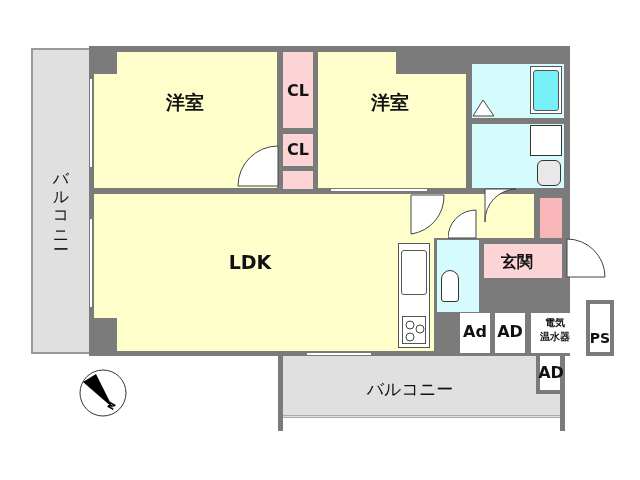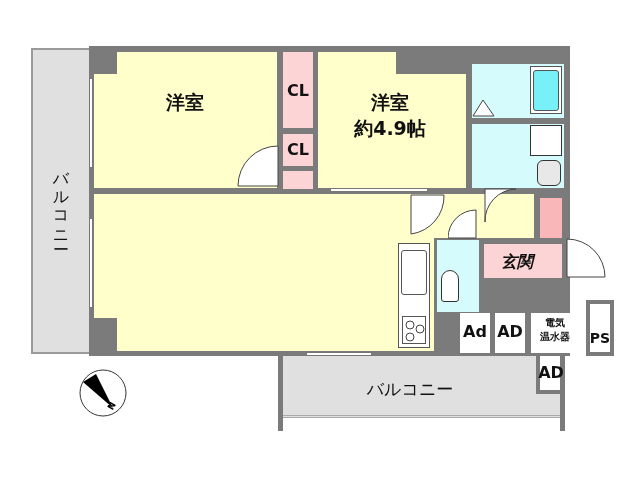--- a/index.html
+++ b/index.html
@@ -42,41 +42,41 @@
   <div class="abs pink" style="left:283px;top:52px;width:30px;height:76px;"></div>
   <div class="abs label med" style="left:283px;top:80px;width:30px;">CL</div>
   <div class="abs pink" style="left:283px;top:134px;width:30px;height:32px;"></div>
   <div class="abs label med" style="left:283px;top:139px;width:30px;">CL</div>
   <div class="abs pink" style="left:283px;top:171px;width:30px;height:18px;"></div>
 
   <div class="abs yellow" style="left:318px;top:52px;width:148px;height:136px;"></div>
   <div class="abs wall" style="left:396px;top:46px;width:72px;height:28px;"></div>
   <div class="abs label big" style="left:335px;top:90px;width:110px;">
     <div>洋室</div>
-    <div>約4.9帖</div>
   </div>
 
   <div class="abs yellow" style="left:94px;top:194px;width:290px;height:157px;"></div>
   <div class="abs yellow" style="left:384px;top:194px;width:150px;height:44px;"></div>
   <div class="abs yellow" style="left:384px;top:238px;width:50px;height:113px;"></div>
   <div class="abs wall" style="left:89px;top:318px;width:28px;height:38px;"></div>
   <div class="abs label big" style="left:190px;top:250px;width:120px;">
+    <div>LDK</div>
   </div>
 
   <div class="abs cyan" style="left:472px;top:64px;width:92px;height:54px;"></div>
   <div class="abs white" style="left:530px;top:66px;width:32px;height:48px;border:1px solid #555;"></div>
   <div class="abs" style="left:533px;top:70px;width:26px;height:41px;background:#77f1f7;border:1px solid #555;border-radius:3px;"></div>
 
   <div class="abs cyan" style="left:472px;top:124px;width:92px;height:64px;"></div>
   <div class="abs white" style="left:530px;top:125px;width:32px;height:31px;border:1px solid #333;"></div>
   <div class="abs" style="left:537px;top:160px;width:24px;height:26px;background:#e8e8e8;border:1px solid #333;border-radius:6px;"></div>
 
   <div class="abs pinkdk" style="left:540px;top:198px;width:22px;height:40px;"></div>
   <div class="abs pink" style="left:484px;top:244px;width:78px;height:34px;"></div>
-  <div class="abs label med" style="left:490px;top:251px;width:54px;font-style:italic;">玄関</div>
+  <div class="abs label med" style="left:490px;top:251px;width:54px;">玄関</div>
 
   <div class="abs cyan" style="left:437px;top:240px;width:42px;height:72px;"></div>
   <div class="abs white" style="left:441px;top:270px;width:18px;height:32px;border:1px solid #333;border-radius:9px 9px 3px 3px;"></div>
 
   <div class="abs white" style="left:398px;top:243px;width:32px;height:105px;border:1px solid #555;"></div>
   <div class="abs white" style="left:401px;top:250px;width:26px;height:45px;border:1px solid #555;border-radius:3px;"></div>
   <div class="abs" style="left:402px;top:316px;width:24px;height:28px;border:1px solid #555;">
     <svg width="24" height="28" viewBox="0 0 24 28">
       <circle cx="7" cy="8" r="4" fill="none" stroke="#444"></circle>
       <circle cx="17" cy="12" r="4" fill="none" stroke="#444"></circle>

